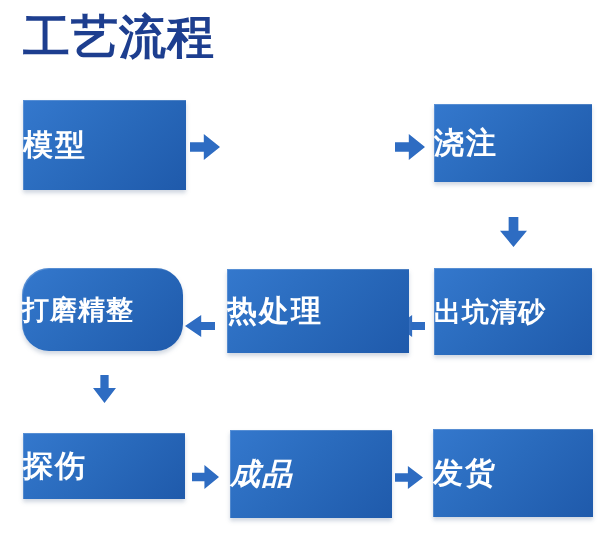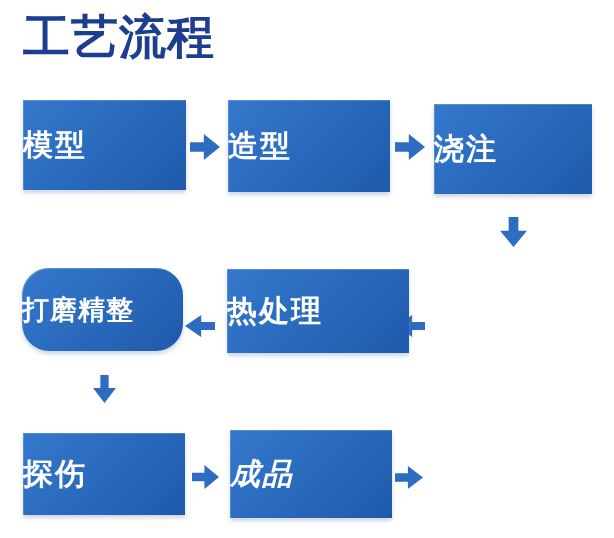--- a/index.html
+++ b/index.html
@@ -46,25 +46,25 @@
     position: absolute;
     background: #2e6cc2;
   }
   .dir-right { clip-path: polygon(0 32%, 46% 32%, 46% 0, 100% 50%, 46% 100%, 46% 68%, 0 68%); }
   .dir-left  { clip-path: polygon(100% 32%, 54% 32%, 54% 0, 0 50%, 54% 100%, 54% 68%, 100% 68%); }
   .dir-down  { clip-path: polygon(32% 0, 68% 0, 68% 46%, 100% 46%, 50% 100%, 0 46%, 32% 46%); }
 
   
   .pos-b1 { left: 23px;  top: 100px; width: 163px; height: 90px; }
   .pos-b2 { left: 228px; top: 100px; width: 162px; height: 92px; }
-  .pos-b3 { left: 434px; top: 104px; width: 158px; height: 90px; }
+  .pos-b3 { left: 434px; top: 104px; width: 158px; height: 78px; }
   .pos-b4 { left: 434px; top: 268px; width: 158px; height: 87px; }
   .pos-b5 { left: 227px; top: 269px; width: 182px; height: 84px; }
   .pos-b6 { left: 22px;  top: 268px; width: 161px; height: 83px; border-radius: 27px; }
-  .pos-b7 { left: 23px;  top: 433px; width: 162px; height: 82px; }
+  .pos-b7 { left: 23px;  top: 433px; width: 162px; height: 66px; }
   .pos-b8 { left: 230px; top: 430px; width: 162px; height: 88px; font-style: italic; }
   .pos-b9 { left: 433px; top: 429px; width: 160px; height: 88px; }
 
   
   .pos-a1 { left: 190px; top: 134px; width: 30px; height: 26px; }
   .pos-a2 { left: 395px; top: 134px; width: 30px; height: 26px; }
   .pos-a3 { left: 500px; top: 217px; width: 27px; height: 30px; }
   .pos-a4 { left: 397px; top: 315px; width: 28px; height: 22px; }
   .pos-a5 { left: 185px; top: 315px; width: 30px; height: 22px; }
   .pos-a6 { left: 93px;  top: 375px; width: 23px; height: 28px; }
@@ -75,43 +75,46 @@
 <body>
 
 <div class="canvas">
 
   <div class="page-title">工艺流程</div>
 
   <div class="flow-box pos-b1">
     <span>模型</span>
   </div>
   <div class="flow-arrow dir-right pos-a1"></div>
-  <div class="flow-box pos-b2">
-    <span>造型</span>
-  </div>
   <div class="flow-arrow dir-right pos-a2"></div>
   <div class="flow-box pos-b3">
     <span>浇注</span>
   </div>
 
   <div class="flow-arrow dir-down pos-a3"></div>
 
+  <div class="flow-box small-label pos-b4">
+    <span>出坑清砂</span>
+  </div>
   <div class="flow-arrow dir-left pos-a4"></div>
   <div class="flow-box pos-b5">
     <span>热处理</span>
   </div>
   <div class="flow-arrow dir-left pos-a5"></div>
   <div class="flow-box small-label pos-b6">
     <span>打磨精整</span>
   </div>
 
   <div class="flow-arrow dir-down pos-a6"></div>
 
   <div class="flow-box pos-b7">
     <span>探伤</span>
   </div>
   <div class="flow-arrow dir-right pos-a7"></div>
   <div class="flow-box pos-b8">
     <span>成品</span>
   </div>
   <div class="flow-arrow dir-right pos-a8"></div>
+  <div class="flow-box pos-b9">
+    <span>发货</span>
+  </div>
 
 </div>
 
 </body></html>

